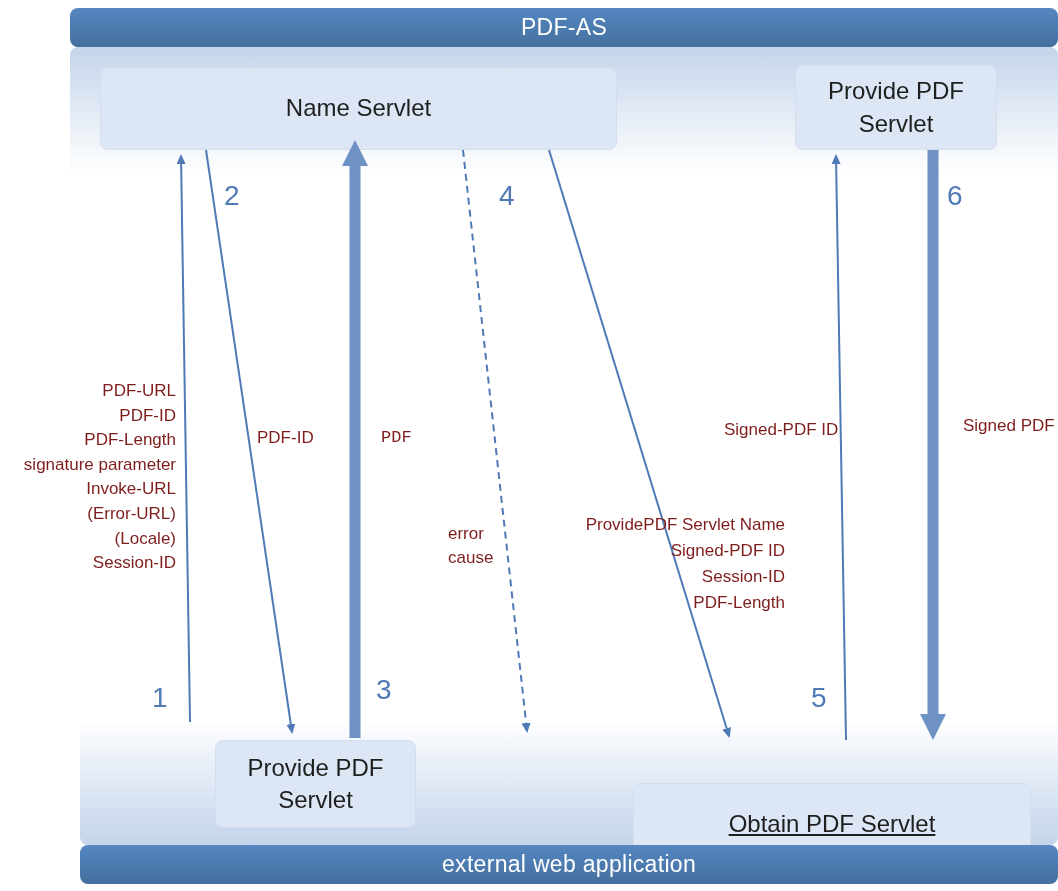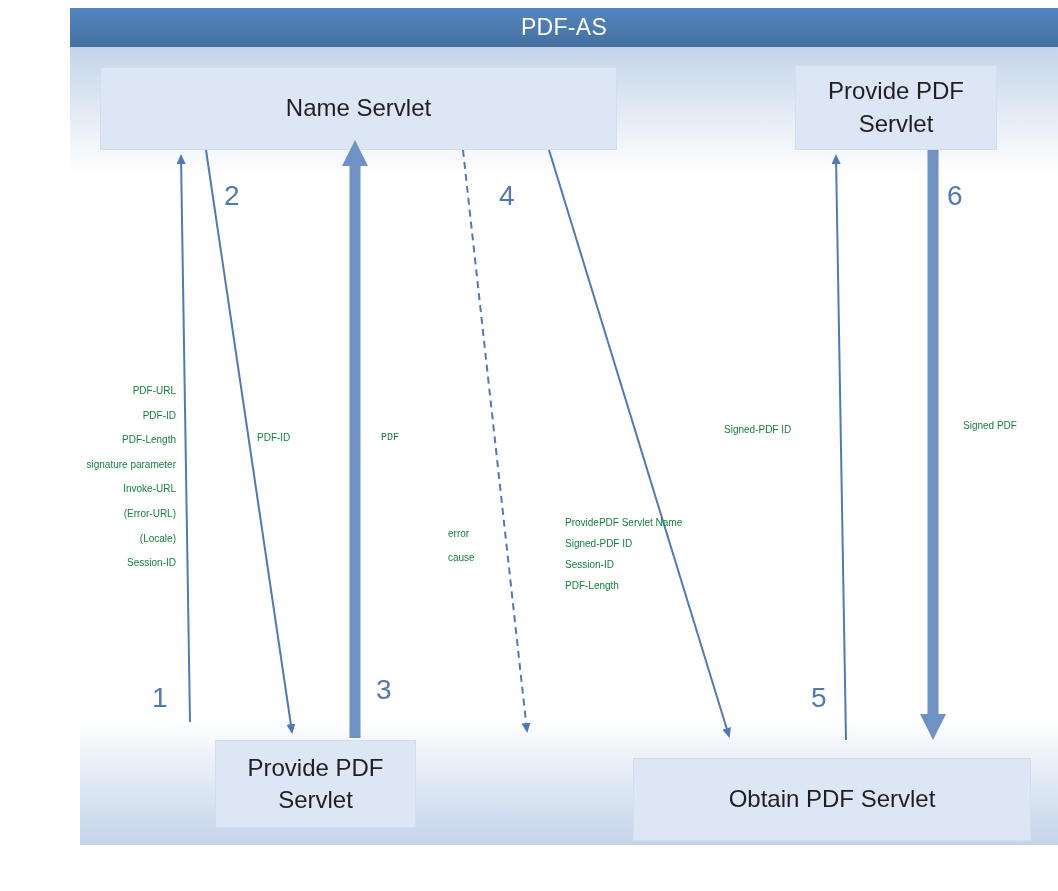--- a/index.html
+++ b/index.html
@@ -4,21 +4,21 @@
 <style>
   html, body { margin: 0; padding: 0; background: #ffffff; }
   .canvas {
     position: relative;
     width: 1058px;
     height: 891px;
     background: #ffffff;
     font-family: "Liberation Sans", sans-serif;
     overflow: hidden;
   }
-  .abs { position: absolute; }
+  .abs { position: absolute; border-radius: 8px; }
 
   
   .bar {
     background: linear-gradient(180deg, #5486c1 0%, #44709f 100%);
     color: #ffffff;
     display: flex;
     align-items: center;
     justify-content: center;
     font-size: 23px;
     letter-spacing: 0.3px;
@@ -47,48 +47,48 @@
     font-size: 24px;
     color: #1f1f1f;
     white-space: pre-line;
     line-height: 1.35;
     box-sizing: border-box;
   }
   .node-sign        { left: 100px; top: 67px;  width: 517px; height: 83px; }
   .node-provide-top { left: 795px; top: 65px;  width: 202px; height: 85px; }
   .node-provide-bot { left: 215px; top: 740px; width: 201px; height: 88px; }
   .node-error       { left: 463px; top: 740px; width: 133px; height: 88px; color: #a6a6a6; }
-  .node-obtain      { left: 633px; top: 758px; width: 398px; height: 83px; }
+  .node-obtain      { left: 633px; top: 783px; width: 398px; height: 83px; text-decoration: underline; }
 
   
   .step-num {
     font-size: 28px;
     color: #4f7ab5;
     z-index: 6;
   }
   .n1 { left: 152px; top: 682px; }
   .n2 { left: 224px; top: 180px; }
   .n3 { left: 376px; top: 674px; }
   .n4 { left: 499px; top: 180px; }
   .n5 { left: 811px; top: 682px; }
   .n6 { left: 947px; top: 180px; }
 
   
   .flow-label {
-    font-size: 10px;
-    color: #15803d;
+    font-size: 17px;
+    color: #7f1d1d;
     white-space: pre-line;
     line-height: 24.6px;
     z-index: 6;
   }
   .lbl-sign-params   { left: 0px;   top: 379px; width: 176px; text-align: right; }
   .lbl-pdf-id        { left: 257px; top: 426px; }
   .lbl-pdf           { left: 381px; top: 426px; font-family: Liberation Mono, monospace; }
   .lbl-error-cause   { left: 448px; top: 522px; line-height: 23.5px; }
-  .lbl-obtain-params { left: 565px; top: 512px; width: 220px; text-align: left; line-height: 21px; }
+  .lbl-obtain-params { left: 565px; top: 512px; width: 220px; text-align: right; line-height: 26px; }
   .lbl-signed-pdf-id { left: 724px; top: 418px; }
   .lbl-signed-pdf    { left: 963px; top: 414px; }
 
   svg.arrows {
     position: absolute;
     left: 0; top: 0;
     width: 1058px; height: 891px;
     z-index: 5;
     pointer-events: none;
   }
@@ -101,20 +101,21 @@
   <div class="abs band-top"></div>
   <div class="abs bar bar-top">PDF-AS</div>
   <div class="abs node node-sign">Name Servlet</div>
   <div class="abs node node-provide-top">Provide PDF
 Servlet</div>
 
   <div class="abs band-bottom"></div>
   <div class="abs node node-provide-bot">Provide PDF
 Servlet</div>
   <div class="abs node node-obtain">Obtain PDF Servlet</div>
+  <div class="abs bar bar-bottom">external web application</div>
 
   <svg class="arrows" viewBox="0 0 1058 891" xmlns="http://www.w3.org/2000/svg">
     <defs>
       <marker id="ah" markerWidth="10" markerHeight="9" refX="8" refY="4.5" orient="auto" markerUnits="userSpaceOnUse">
         <polygon points="0,0 10,4.5 0,9" fill="#4f7ab5"></polygon>
       </marker>
     </defs>
 
     <line x1="190" y1="722" x2="181" y2="156" stroke="#4f7ab5" stroke-width="2" marker-end="url(#ah)"></line>
 

